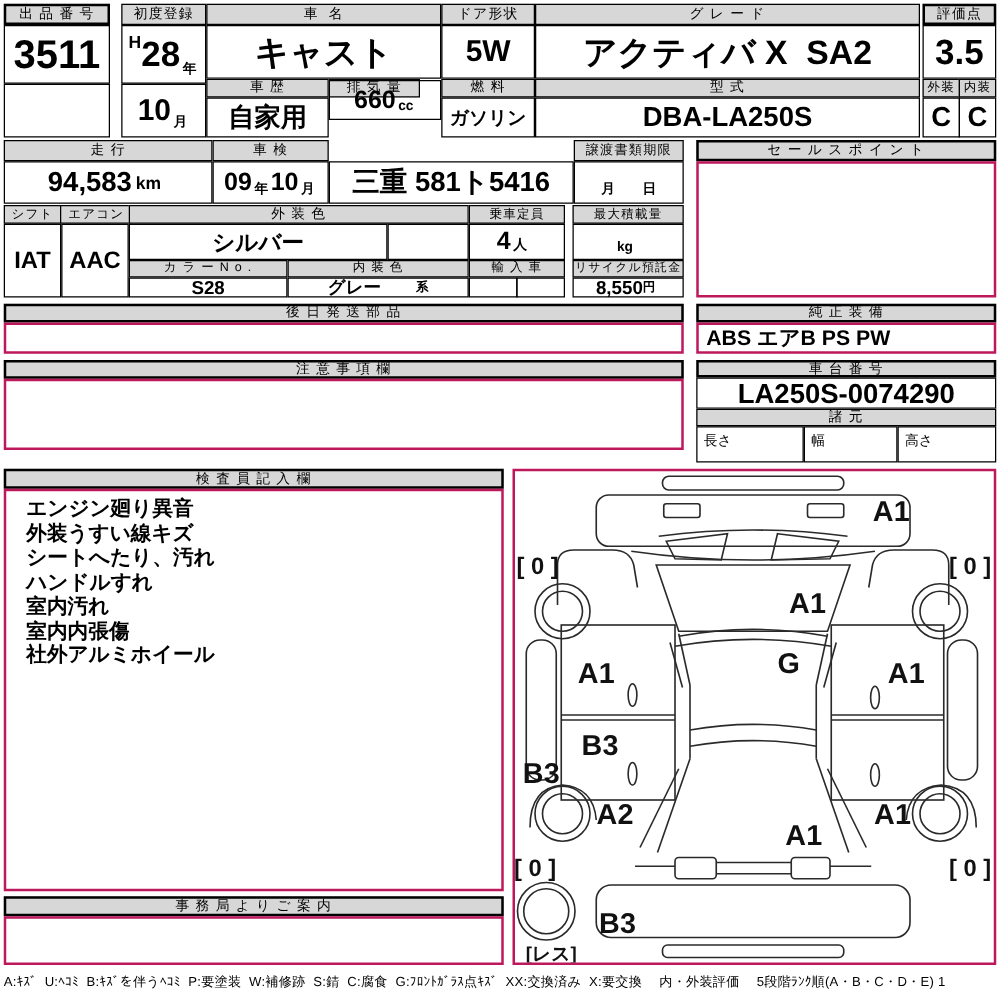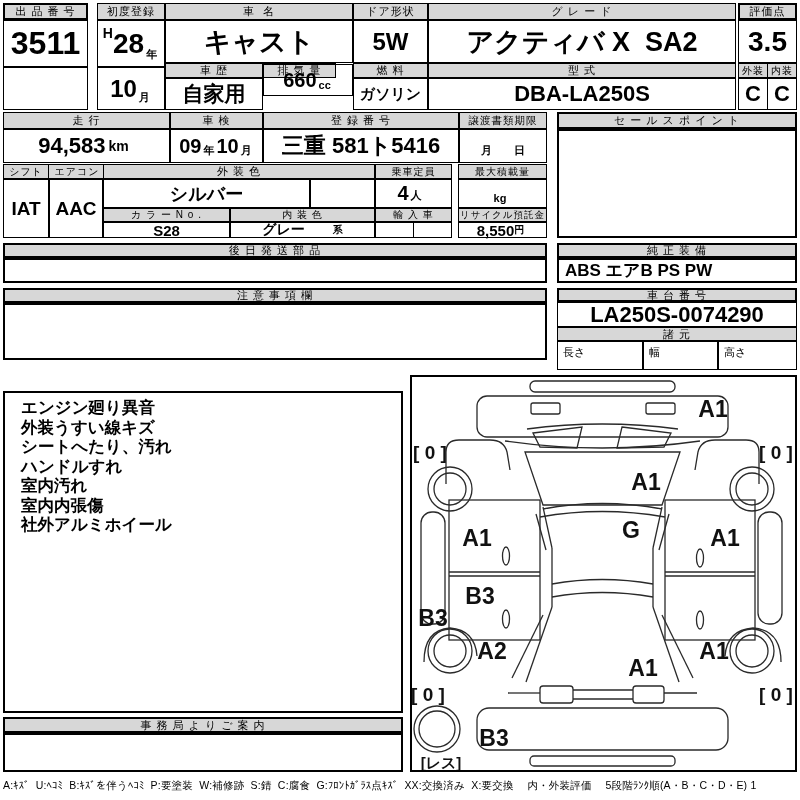--- a/index.html
+++ b/index.html
@@ -1,19 +1,19 @@
 <!DOCTYPE html>
 <html><head>
 <meta charset="utf-8">
 <style>
   html,body{margin:0;padding:0;background:#fff;}
   #sheet{position:relative;width:800px;height:800px;background:#fff;
          font-family:"Liberation Sans","DejaVu Sans",sans-serif;color:#000;}
   .c{position:absolute;box-sizing:border-box;}
-  .bd{border:2px solid #000000;}
+  .bd{border:2px solid #be185d;}
   .b1{border:1.5px solid #000;}
   .hd{background:#d7d7d7;border:1.5px solid #000;font-size:11px;line-height:1;
       display:flex;align-items:center;justify-content:center;letter-spacing:1px;white-space:pre;}
   .hdB{border-width:2px;text-align:center;}
   .v{font-weight:bold;display:flex;align-items:center;justify-content:center;white-space:pre;}
   .vr{}
   .vl{justify-content:flex-start;}
   .sub{font-size:11px;font-weight:bold;align-self:flex-end;margin:0 2px 4px 2px;}
   .lines{font-size:16.5px;font-weight:bold;line-height:19.5px;padding:5px 0 0 16px;}
   .ln *{stroke:#2a2a2a;stroke-width:1.3;fill:none;}
@@ -64,21 +64,20 @@
   <div class="c b1 v" style="left:767px;top:78px;width:30px;height:32px;font-size:22px">C</div>
 
   <div class="c hd" style="left:3px;top:112px;width:167px;height:17px">走 行</div>
   <div class="c b1 v vr" style="left:3px;top:129px;width:167px;height:34px;padding-right:6px">
     <span style="font-size:22px">94,583</span><span style="font-size:14px;font-weight:bold;margin-left:3px">km</span>
   </div>
   <div class="c hd" style="left:170px;top:112px;width:93px;height:17px">車 検</div>
   <div class="c b1 v" style="left:170px;top:129px;width:93px;height:34px">
     <span style="font-size:20px">09</span><span class="sub">年</span><span style="font-size:20px">10</span><span class="sub">月</span>
   </div>
-  <div class="c hd" style="left:263px;top:112px;width:196px;height:17px">登 録 番 号</div>
   <div class="c b1 v" style="left:263px;top:129px;width:196px;height:34px;font-size:22px">三重 581ト5416</div>
   <div class="c hd" style="left:459px;top:112px;width:88px;height:17px;font-size:10.5px">譲渡書類期限</div>
   <div class="c b1 v" style="left:459px;top:129px;width:88px;height:34px;font-size:11px;align-items:flex-end;padding-bottom:4px">月　　日</div>
   <div class="c hd hdB" style="left:557px;top:112px;width:240px;height:17px">セ ー ル ス ポ イ ン ト</div>
   <div class="c bd" style="left:557px;top:129px;width:240px;height:109px"></div>
 
   <div class="c hd" style="left:3px;top:164px;width:46px;height:15px;font-size:10px">シフト</div>
   <div class="c b1 v" style="left:3px;top:179px;width:46px;height:59px;font-size:19px">IAT</div>
   <div class="c hd" style="left:48px;top:164px;width:58px;height:15px;font-size:10px">エアコン</div>
   <div class="c b1 v" style="left:49px;top:179px;width:54px;height:59px;font-size:19px">AAC</div>
@@ -118,20 +117,21 @@
   <div class="c hd hdB" style="left:3px;top:288px;width:544px;height:15px">注 意 事 項 欄</div>
   <div class="c bd" style="left:3px;top:303px;width:544px;height:57px"></div>
 
   <div class="c hd hdB" style="left:557px;top:288px;width:240px;height:14px">車 台 番 号</div>
   <div class="c b1 v" style="left:557px;top:302px;width:240px;height:25px;font-size:22px">LA250S-0074290</div>
   <div class="c hd" style="left:557px;top:327px;width:240px;height:14px">諸 元</div>
   <div class="c b1" style="left:557px;top:341px;width:86px;height:29px;font-size:11px;padding:3px 0 0 5px">長さ</div>
   <div class="c b1" style="left:643px;top:341px;width:75px;height:29px;font-size:11px;padding:3px 0 0 5px">幅</div>
   <div class="c b1" style="left:718px;top:341px;width:79px;height:29px;font-size:11px;padding:3px 0 0 5px">高さ</div>
 
+  <div class="c hd hdB" style="left:3px;top:375px;width:400px;height:16px">検 査 員 記 入 欄</div>
   <div class="c bd lines" style="left:3px;top:391px;width:400px;height:322px">
     <div>エンジン廻り異音</div>
     <div>外装うすい線キズ</div>
     <div>シートへたり、汚れ</div>
     <div>ハンドルすれ</div>
     <div>室内汚れ</div>
     <div>室内内張傷</div>
     <div>社外アルミホイール</div>
   </div>
 

